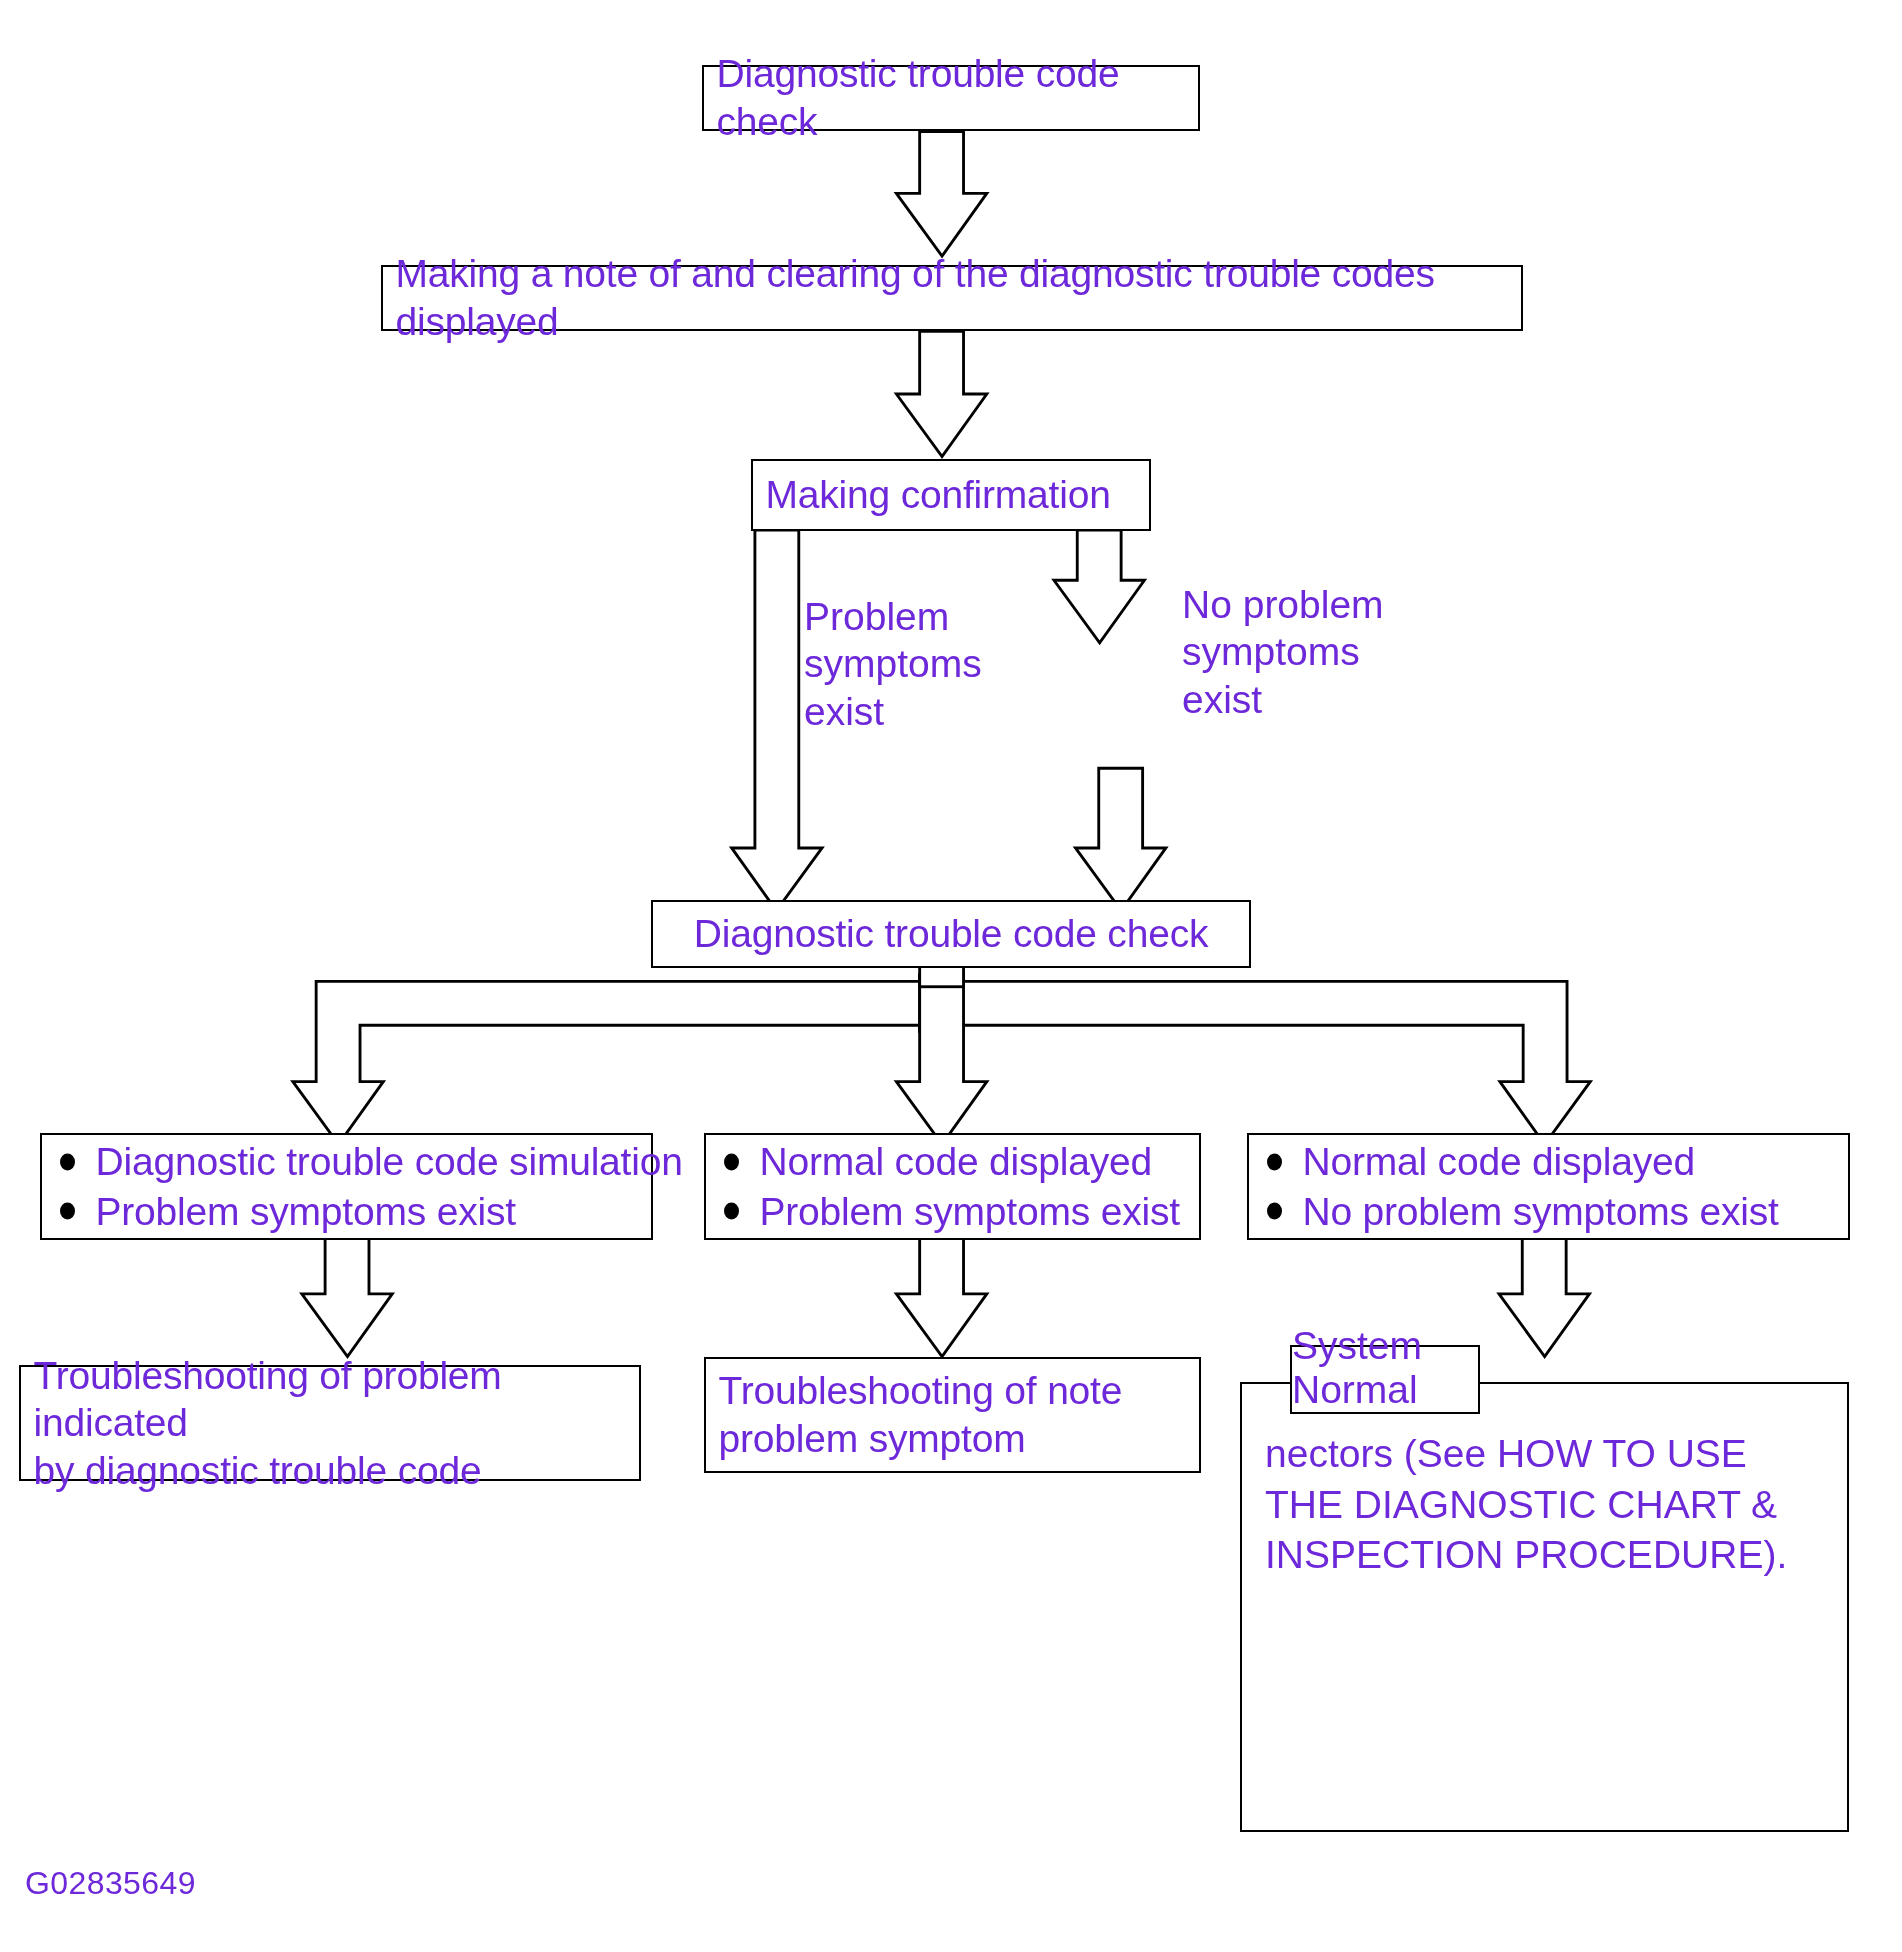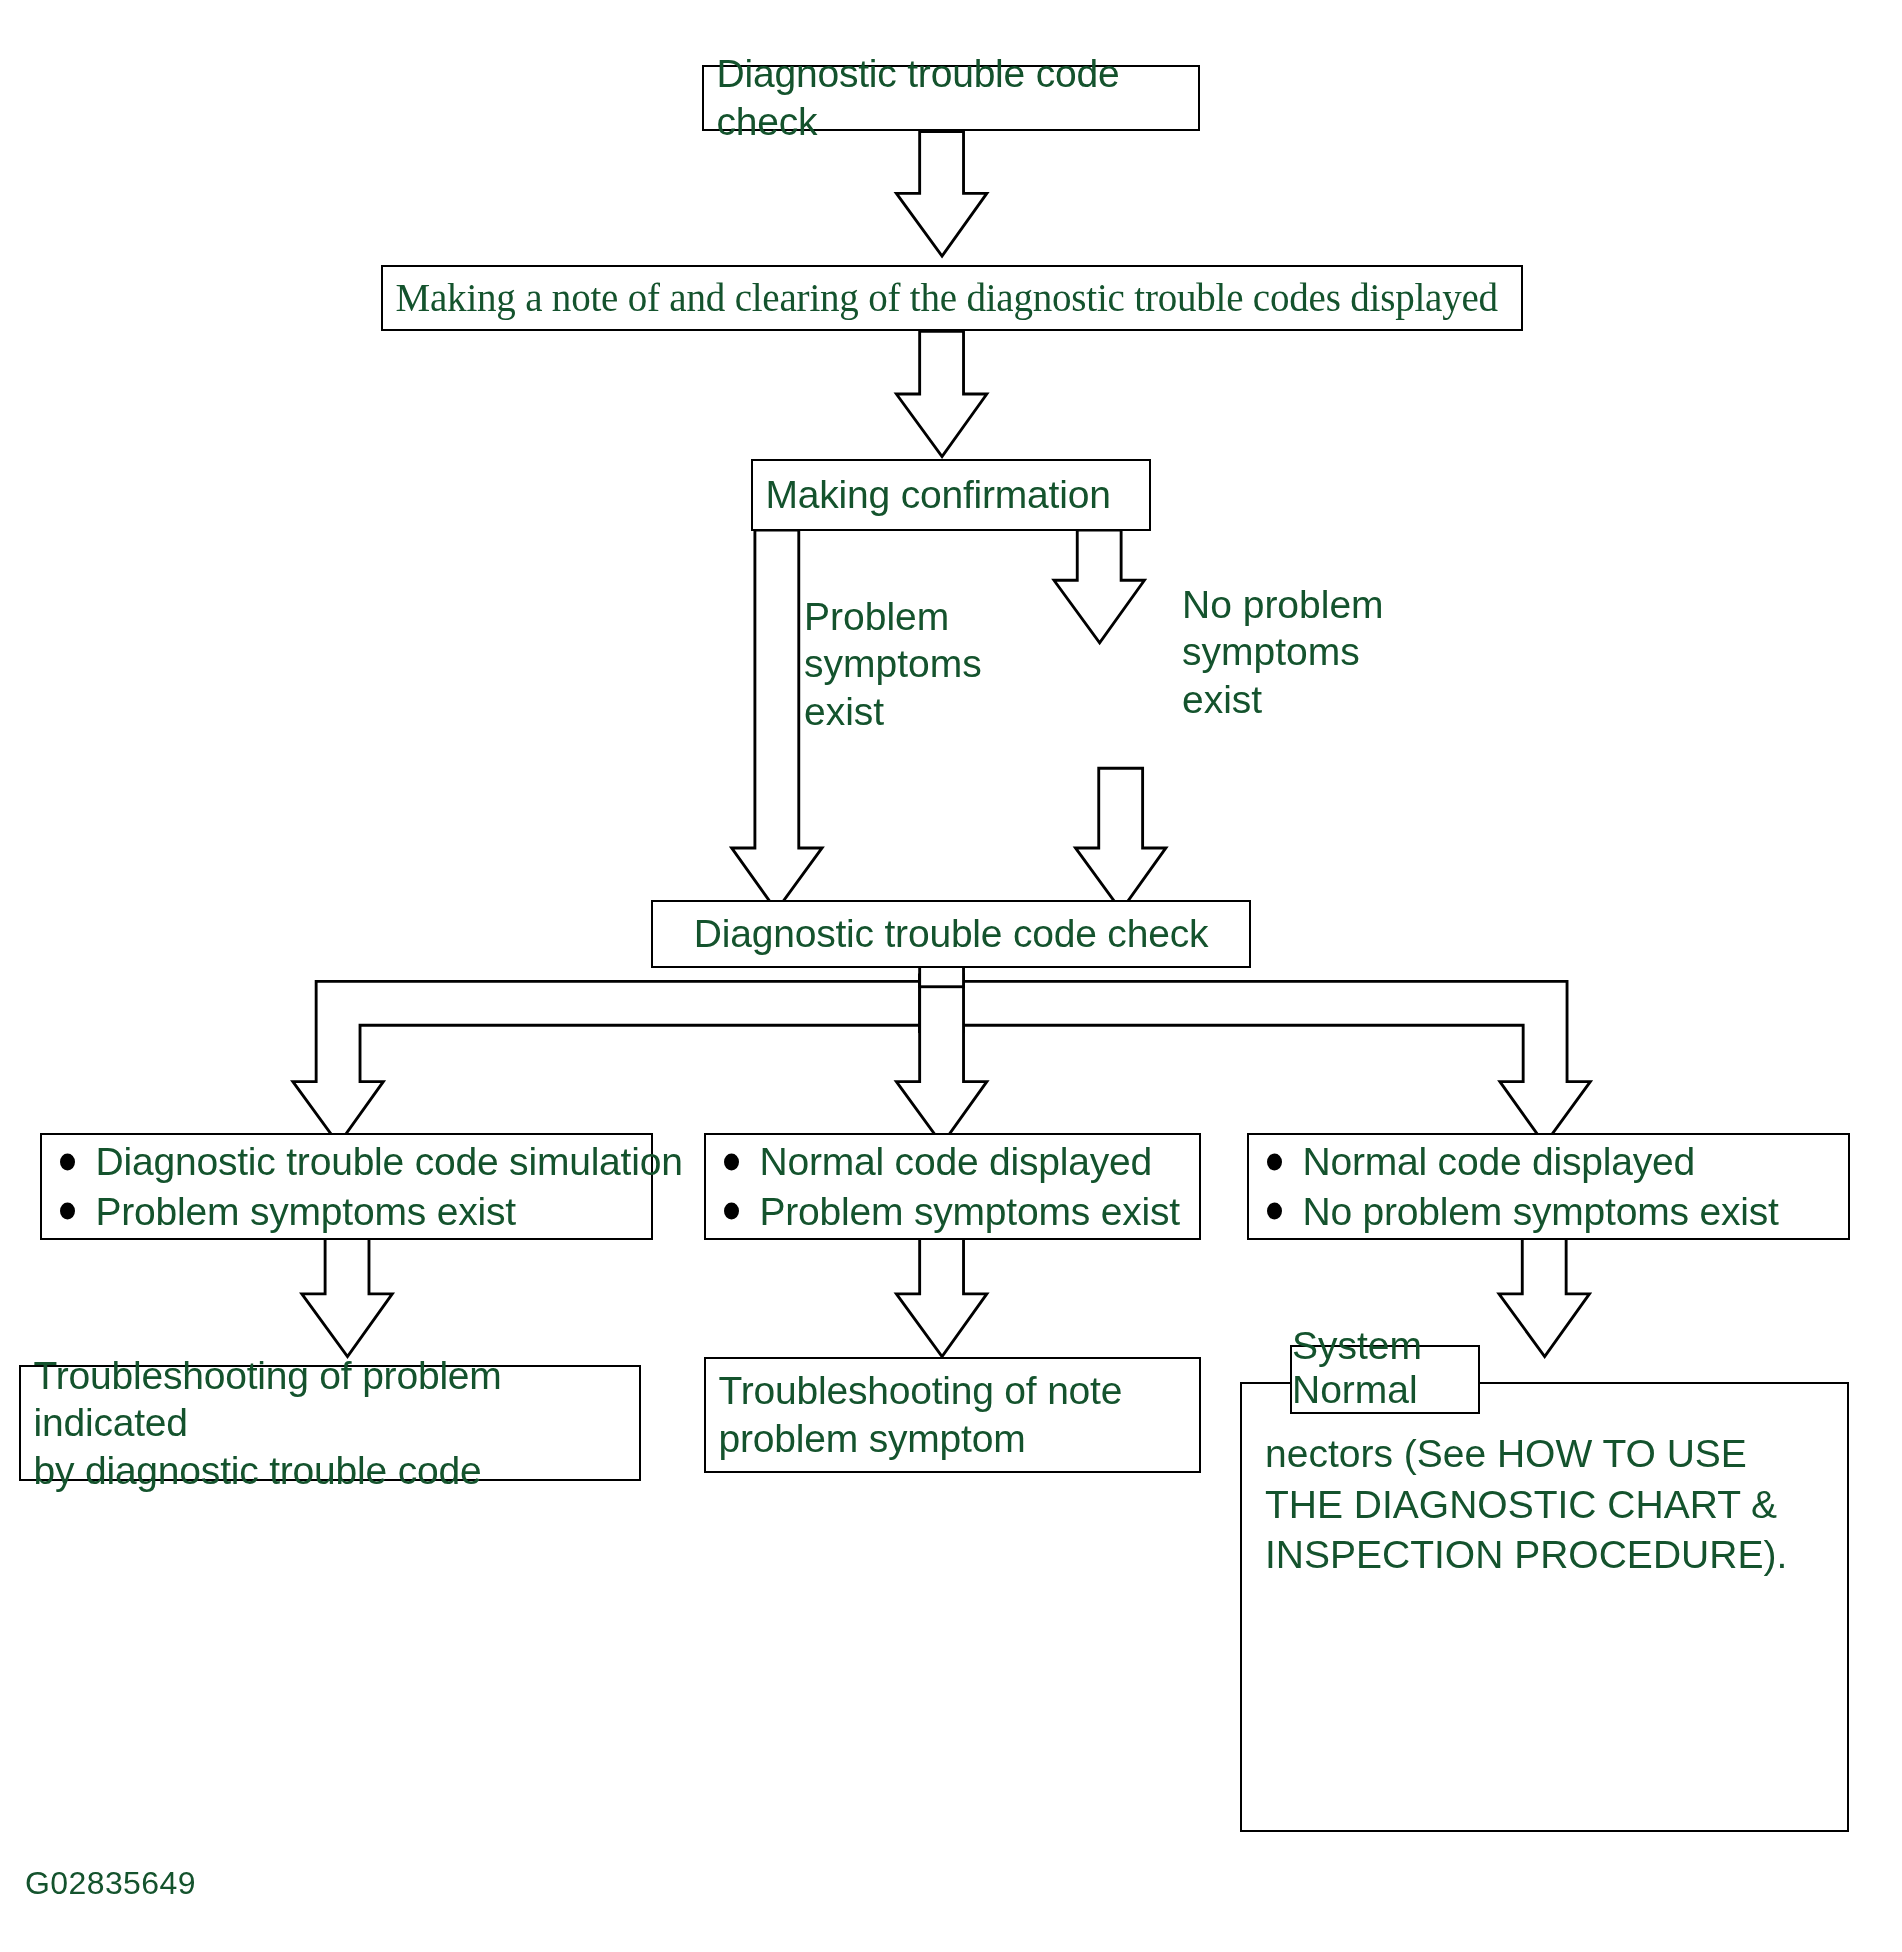--- a/index.html
+++ b/index.html
@@ -7,21 +7,21 @@
     margin: 0;
     padding: 0;
     background: #ffffff;
   }
   #page {
     position: relative;
     width: 1898px;
     height: 1952px;
     background: #ffffff;
     font-family: "Liberation Sans", sans-serif;
-    color: #14532d;
+    color: #6d28d9;
     overflow: hidden;
   }
   #arrow-layer {
     position: absolute;
     left: 0;
     top: 0;
     width: 1902px;
     height: 1952px;
     pointer-events: none;
   }
@@ -140,21 +140,21 @@
       <polygon points="1027,1380 1076,1380 1076,1445 1102,1445 1052,1515 1001,1445 1027,1445"></polygon>
 
       <polygon points="1700,1380 1749,1380 1749,1445 1775,1445 1725,1515 1674,1445 1700,1445"></polygon>
     </g>
   </svg>
 
   <div class="node center-v" style="left:702px; top:65px; width:498px; height:66px;">
     <span class="txt">Diagnostic trouble code check</span>
   </div>
 
-  <div class="node center-v" style="left:381px; top:265px; width:1142px; height:66px;font-family:Liberation Serif, serif;">
+  <div class="node center-v" style="left:381px; top:265px; width:1142px; height:66px;">
     <span class="txt">Making a note of and clearing of the diagnostic trouble codes displayed</span>
   </div>
 
   <div class="node center-v" style="left:751px; top:459px; width:400px; height:72px;">
     <span class="txt">Making confirmation</span>
   </div>
 
   <div class="edge-label" style="left:804px; top:545px; width:322px;">
     <span>Problem symptoms
 exist</span>

